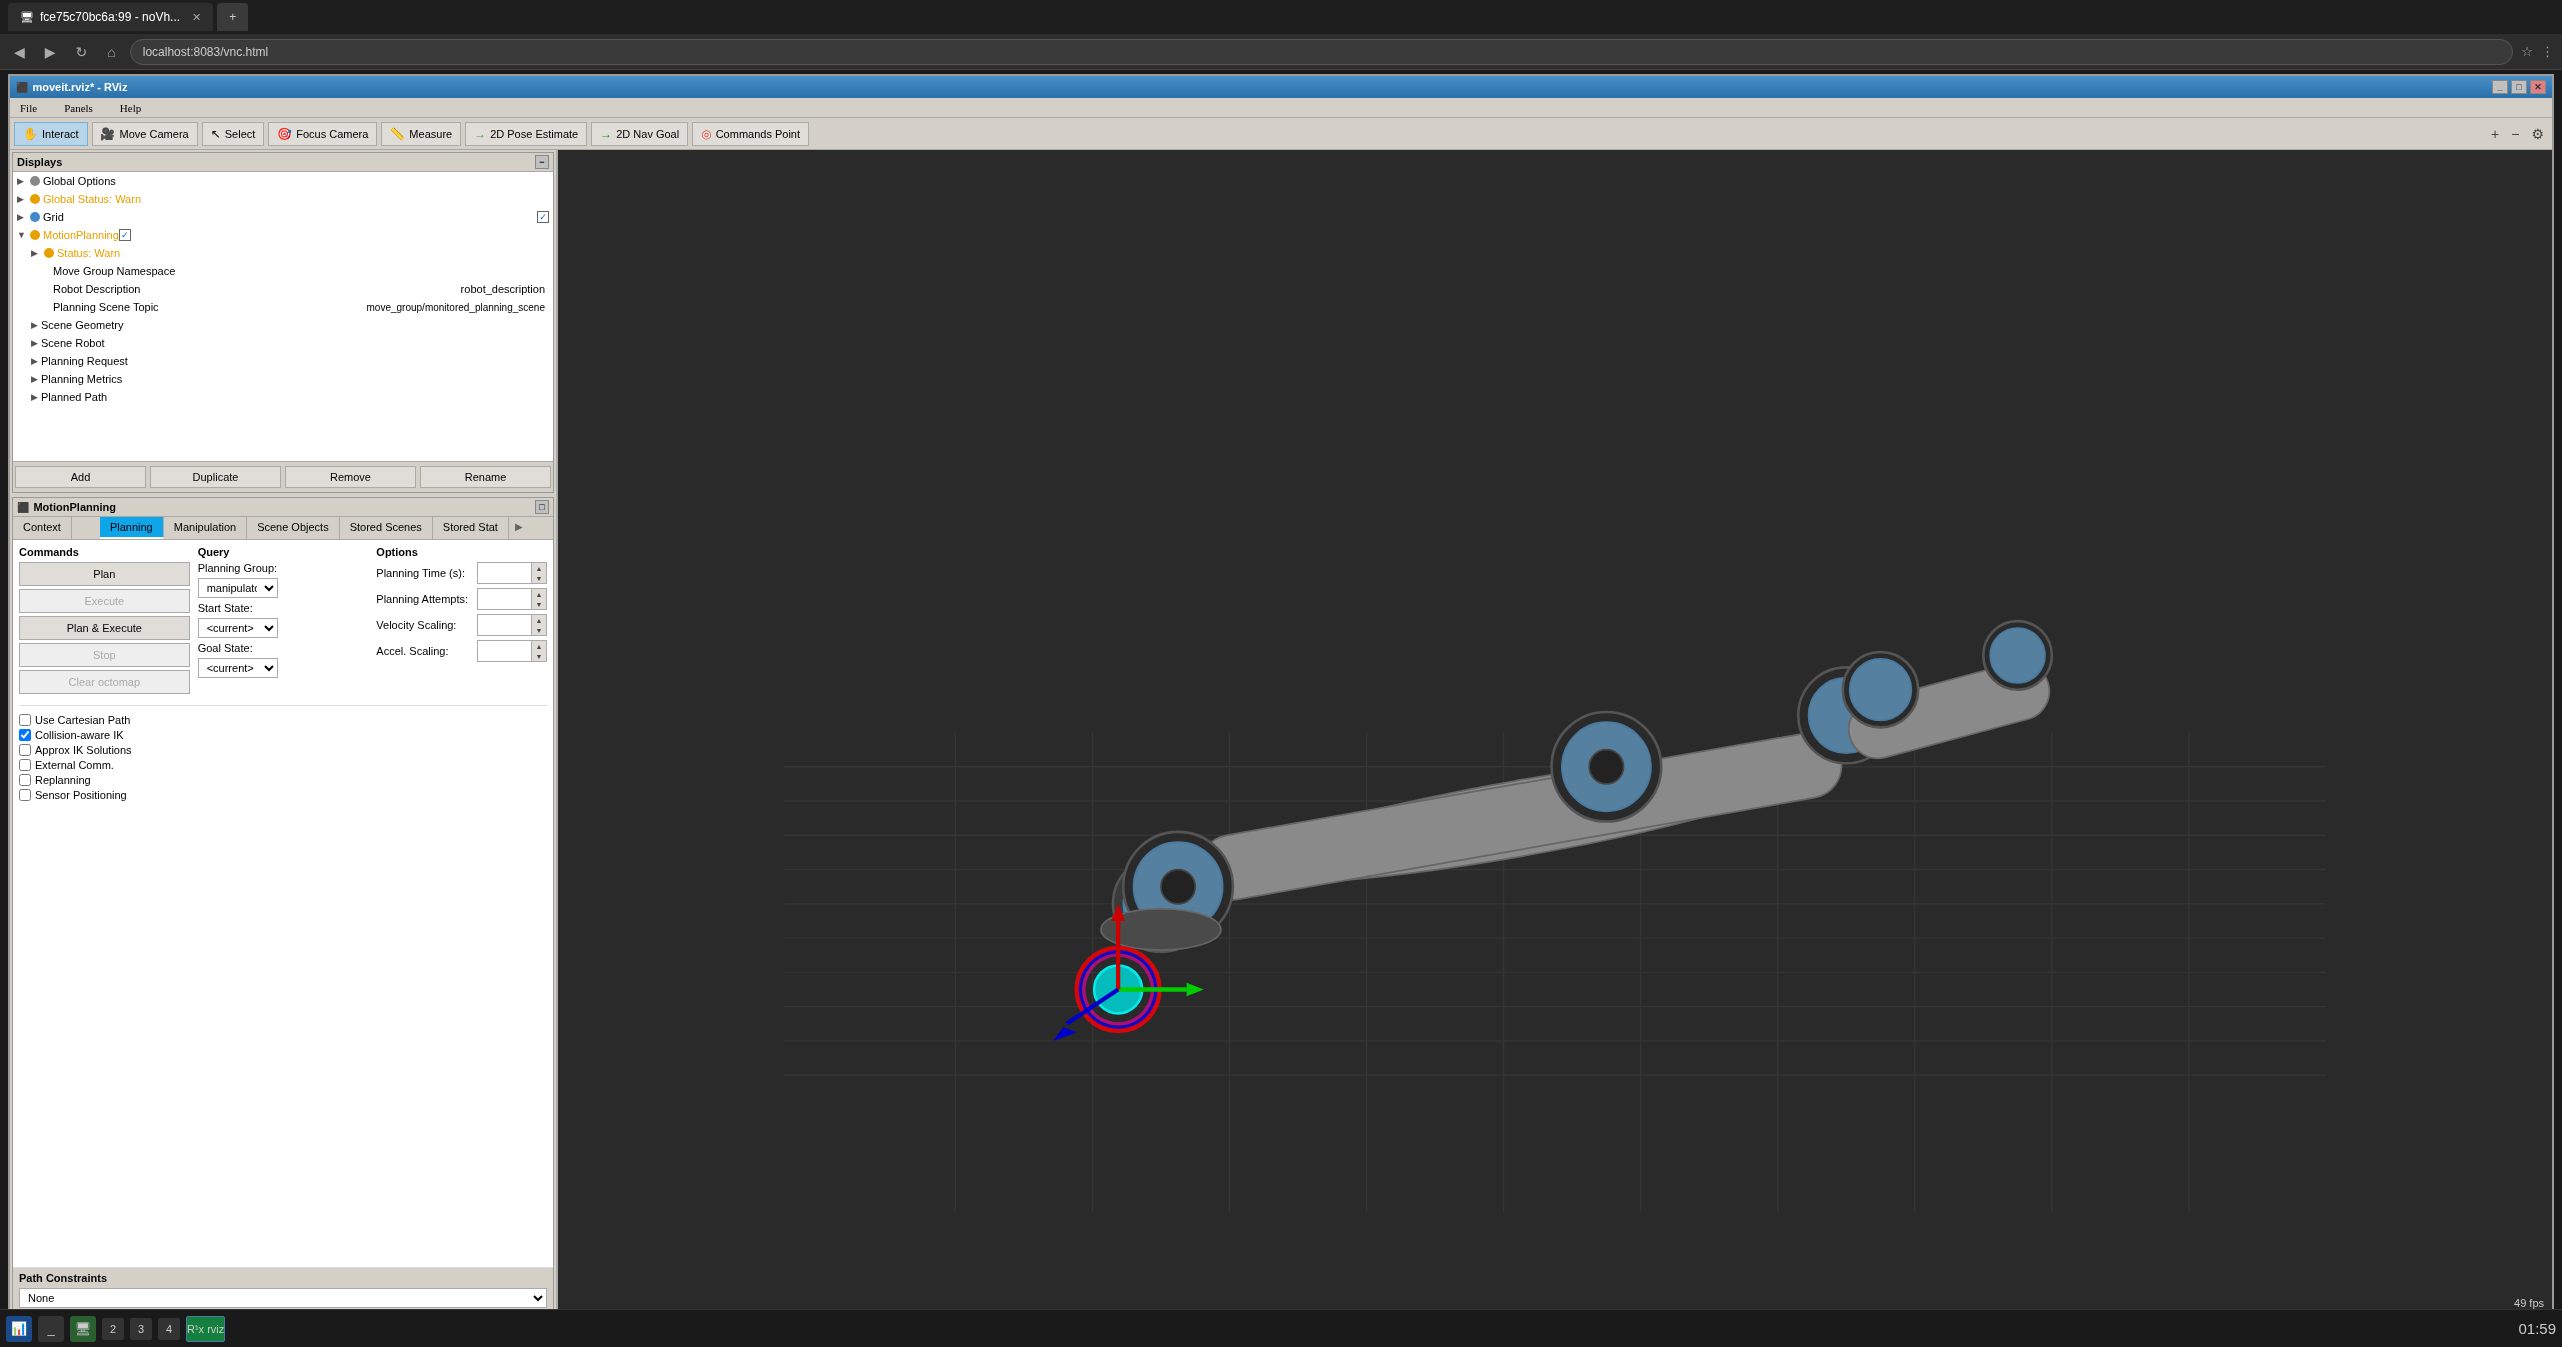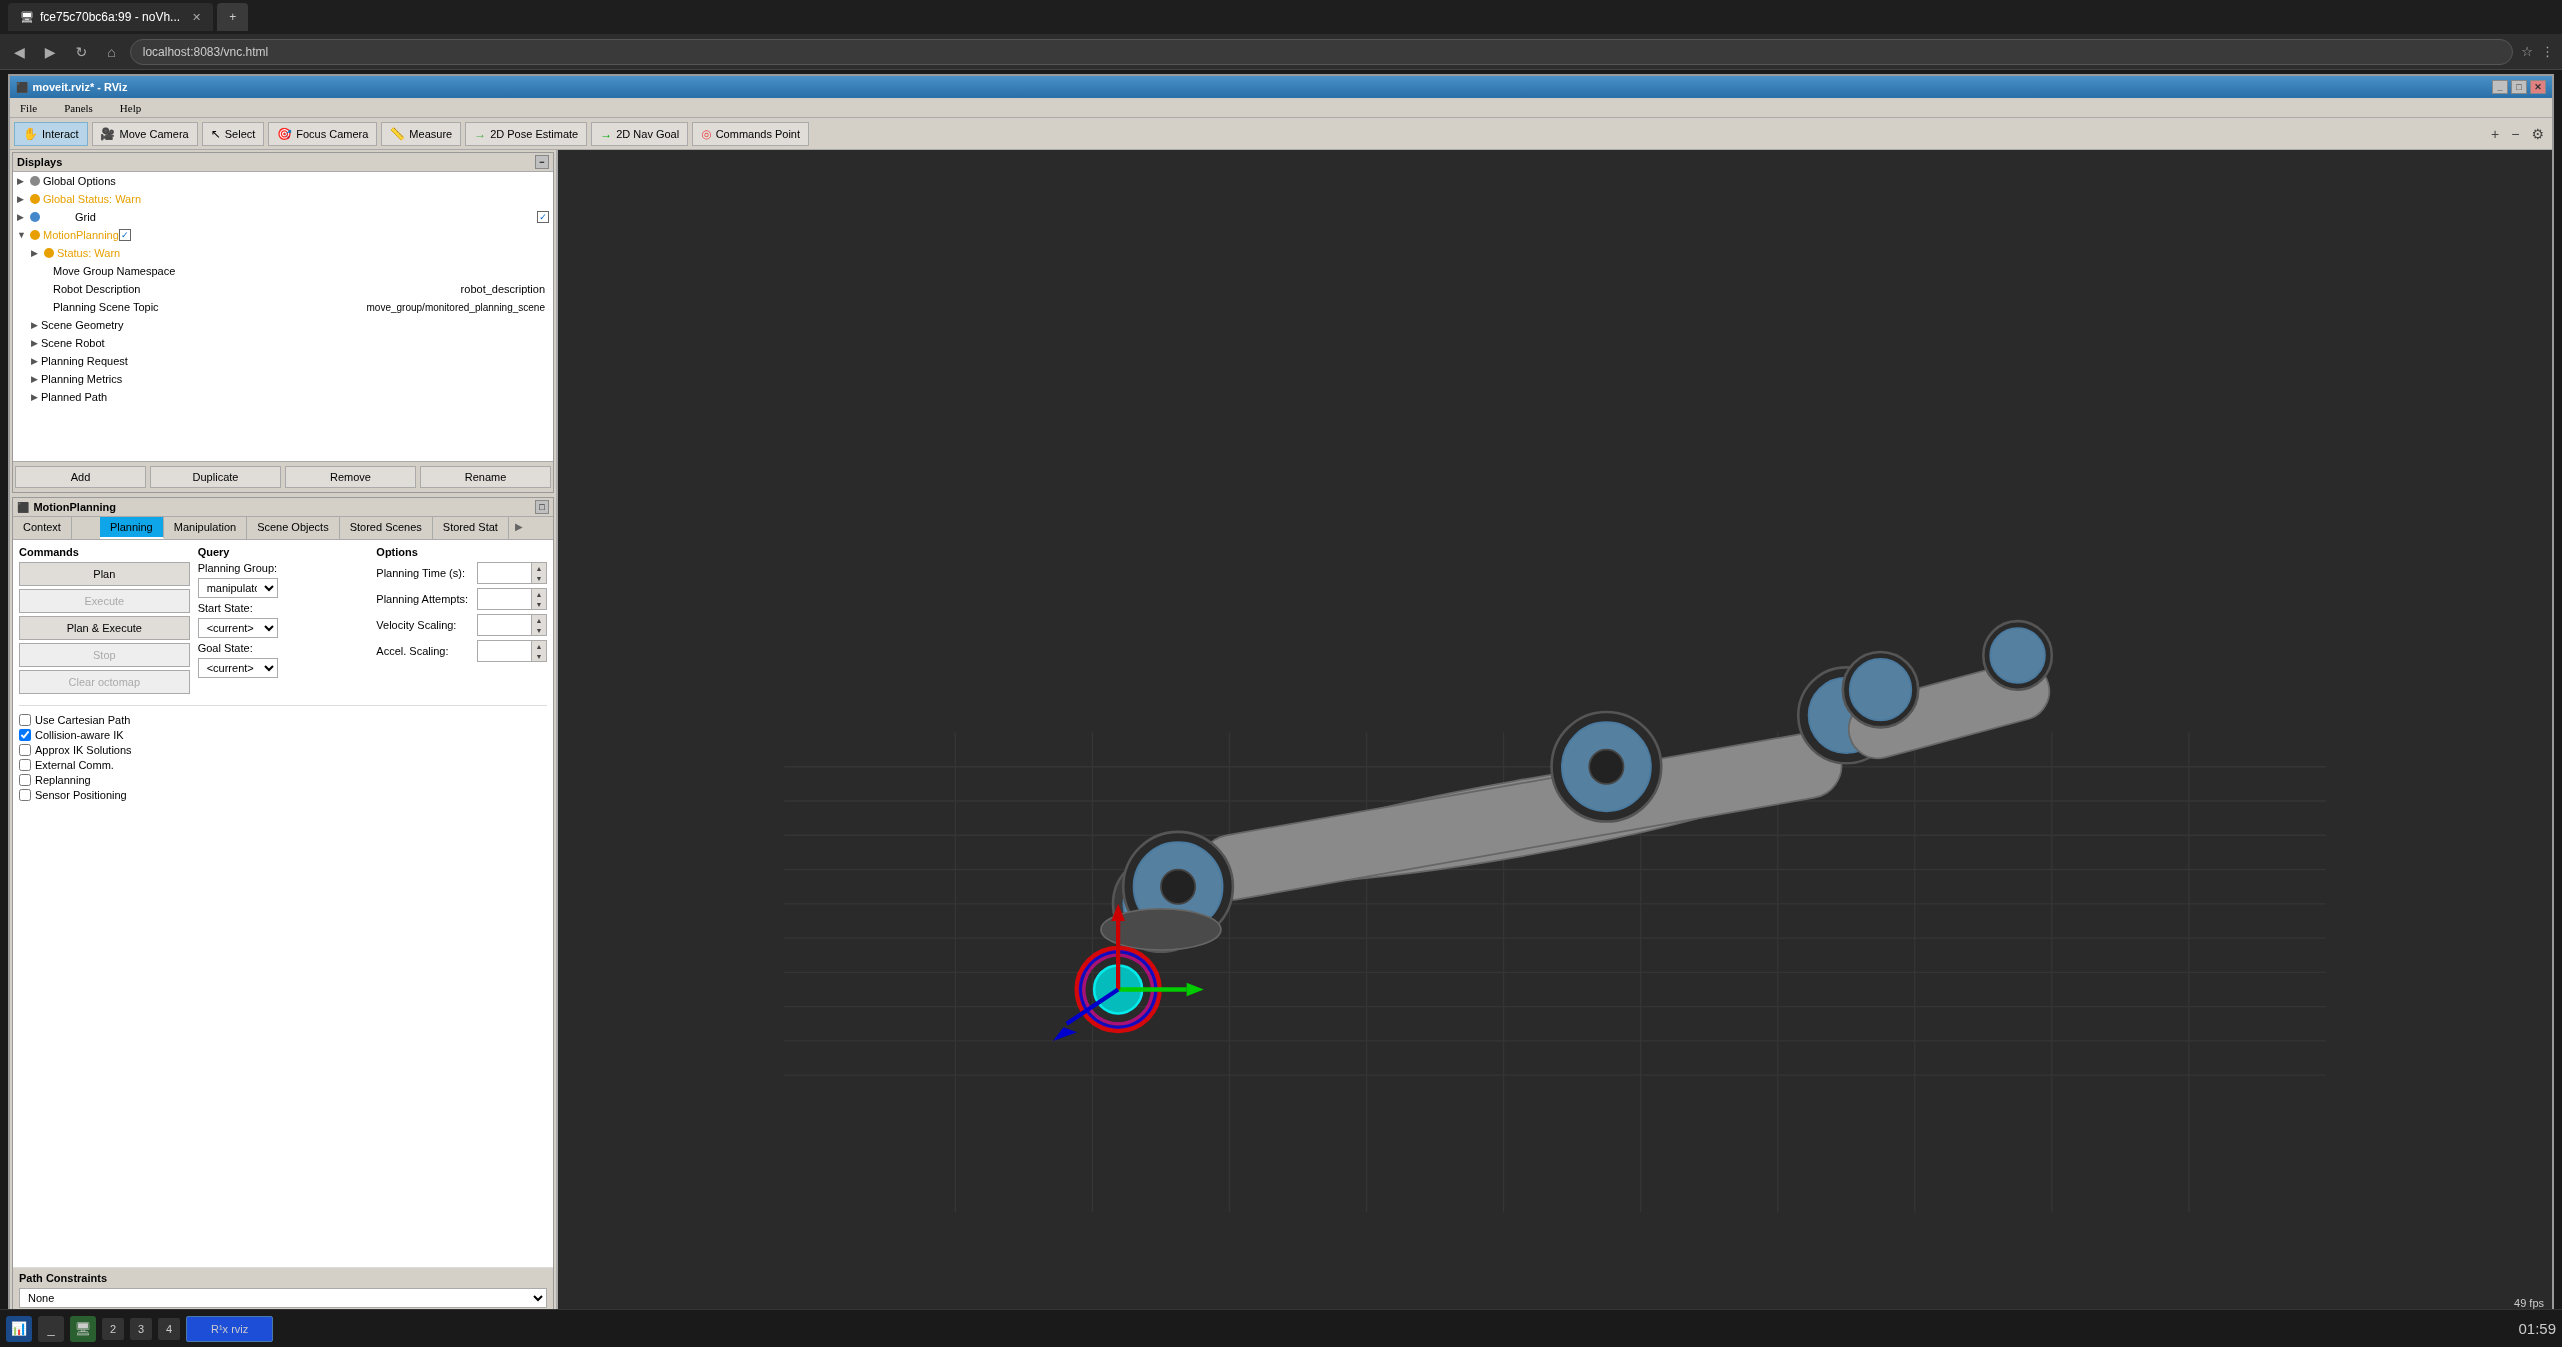--- a/index.html
+++ b/index.html
@@ -421,23 +421,23 @@
       width: 26px;
       height: 26px;
       display: flex;
       align-items: center;
       justify-content: center;
       font-size: 13px;
       cursor: pointer;
       border-radius: 3px;
     }
     .taskbar-app {
-      background: #1d4ed8;
+      background: #15803d;
       border: 1px solid #4a7aaa;
-      padding: 2px 24px;
+      padding: 2px 0;
       font-size: 11px;
       color: #ccc;
       height: 26px;
       display: flex;
       align-items: center;
       gap: 4px;
       cursor: pointer;
       border-radius: 2px;
     }
     .taskbar-time {
@@ -595,21 +595,21 @@
 
           <div class="tree-row">
             <span class="expand-arrow">▶</span>
             <span class="dot-icon" style="background:#e8a000;"></span>
             <span style="color:#e8a000;">Global Status: Warn</span>
           </div>
 
           <div class="tree-row">
             <span class="expand-arrow">▶</span>
             <span class="dot-icon" style="background:#4488cc;"></span>
-            <span style="flex:1;margin-left:32px;">Grid</span>
+            <span style="flex:1;">Grid</span>
             <div class="tree-checkbox">✓</div>
           </div>
 
           <div class="tree-row">
             <span class="expand-arrow">▼</span>
             <span class="dot-icon" style="background:#e8a000;"></span>
             <span style="color:#e8a000;">MotionPlanning</span>
             <div class="tree-checkbox">✓</div>
           </div>
 

